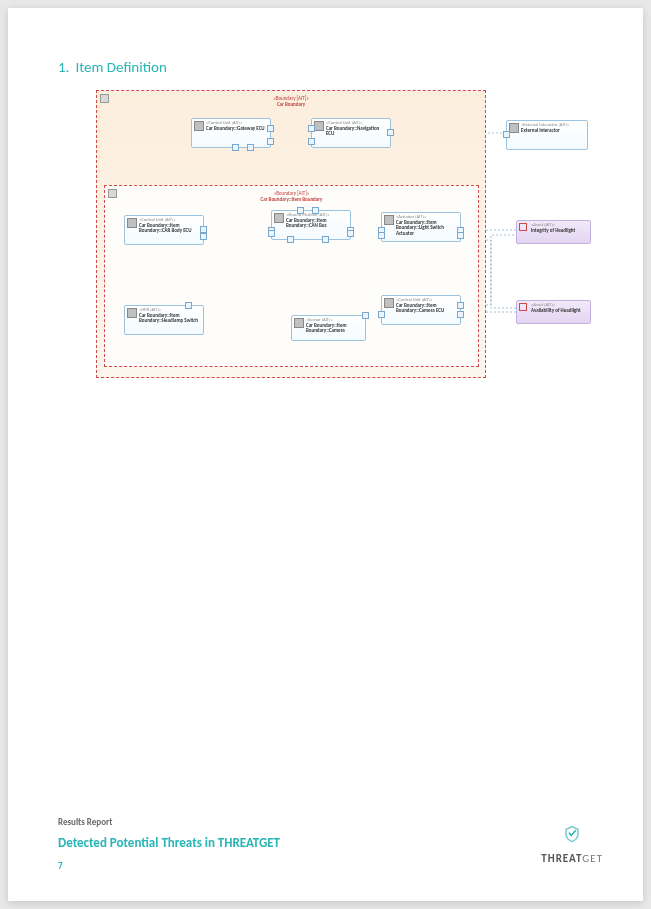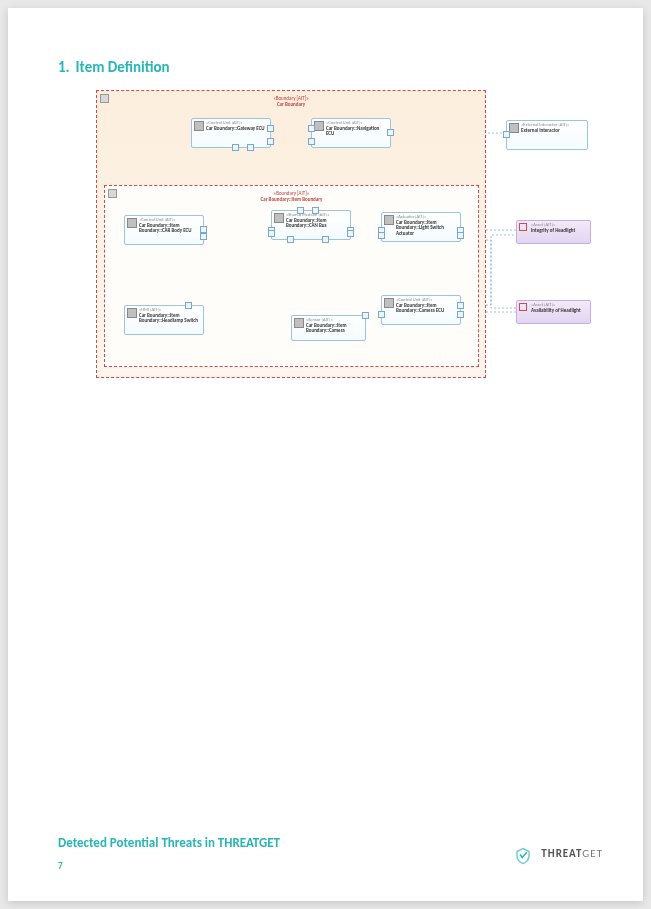--- a/index.html
+++ b/index.html
@@ -11,21 +11,21 @@
     padding: 8px;
   }
   .page {
     width: 635px;
     height: 893px;
     background: #fff;
     box-shadow: 0 2px 8px rgba(0,0,0,0.15);
     position: relative;
     padding: 50px 40px 40px 50px;
   }
-  .h1 { color: #2ab5b5; font-size: 15px; font-weight: 700; margin-bottom: 14px; }
+  .h1 { color: #2ab5b5; font-size: 15px; font-weight: 400; margin-bottom: 14px; }
   .h1 .num { margin-right: 6px; }
   .h2 { color: #2ab5b5; font-size: 11px; font-weight: 600; margin-left: 38px; margin-bottom: 20px; }
   .h2 .num { margin-right: 14px; }
 
   .diagram-wrap {
     margin-left: 38px;
     width: 500px;
     height: 290px;
     position: relative;
     font-size: 5px;
@@ -137,21 +137,23 @@
     left: 50px; right: 40px; bottom: 30px;
     font-size: 9px;
   }
   .footer .title { color: #6a6a6a; font-weight: 700; margin-bottom: 8px; }
   .footer .sub { color: #2ab5b5; font-weight: 600; margin-bottom: 10px; font-size: 13px; }
   .footer .page-num { color: #2ab5b5; font-weight: 600; font-size: 9px; }
   .footer .logo {
     position: absolute;
     right: 0; bottom: 6px;
     display: flex;
+    align-items: center;
     gap: 9px;
+    flex-direction: column;
   }
   .footer .logo .mark {
     width: 18px; height: 18px;
     position: relative;
   }
   .footer .logo .text {
     font-size: 11px;
     letter-spacing: 1px;
     color: #777;
     font-weight: 400;
@@ -302,20 +304,21 @@
 
     <div class="asset" style="left:420px; top:210px;">
       <div class="icon"></div>
       <span class="stereo">«Asset [AIT]»</span>
       <span class="name">Availability of Headlight</span>
     </div>
 
   </div>
 
   <div class="footer">
+    <div class="title">Results Report</div>
     <div class="sub">Detected Potential Threats in THREATGET</div>
     <div class="page-num">7</div>
     <div class="logo">
       <div class="mark">
         <svg viewBox="0 0 24 24" width="18" height="18">
           <path d="M12 2 L20 6 L20 12 C20 17 16 21 12 22 C8 21 4 17 4 12 L4 6 Z" fill="none" stroke="#7cc" stroke-width="2"></path>
           <path d="M8 10 L11 14 L17 7" fill="none" stroke="#2ab5b5" stroke-width="2"></path>
         </svg>
       </div>
       <div class="text"><b>THREAT</b><span>GET</span></div>

